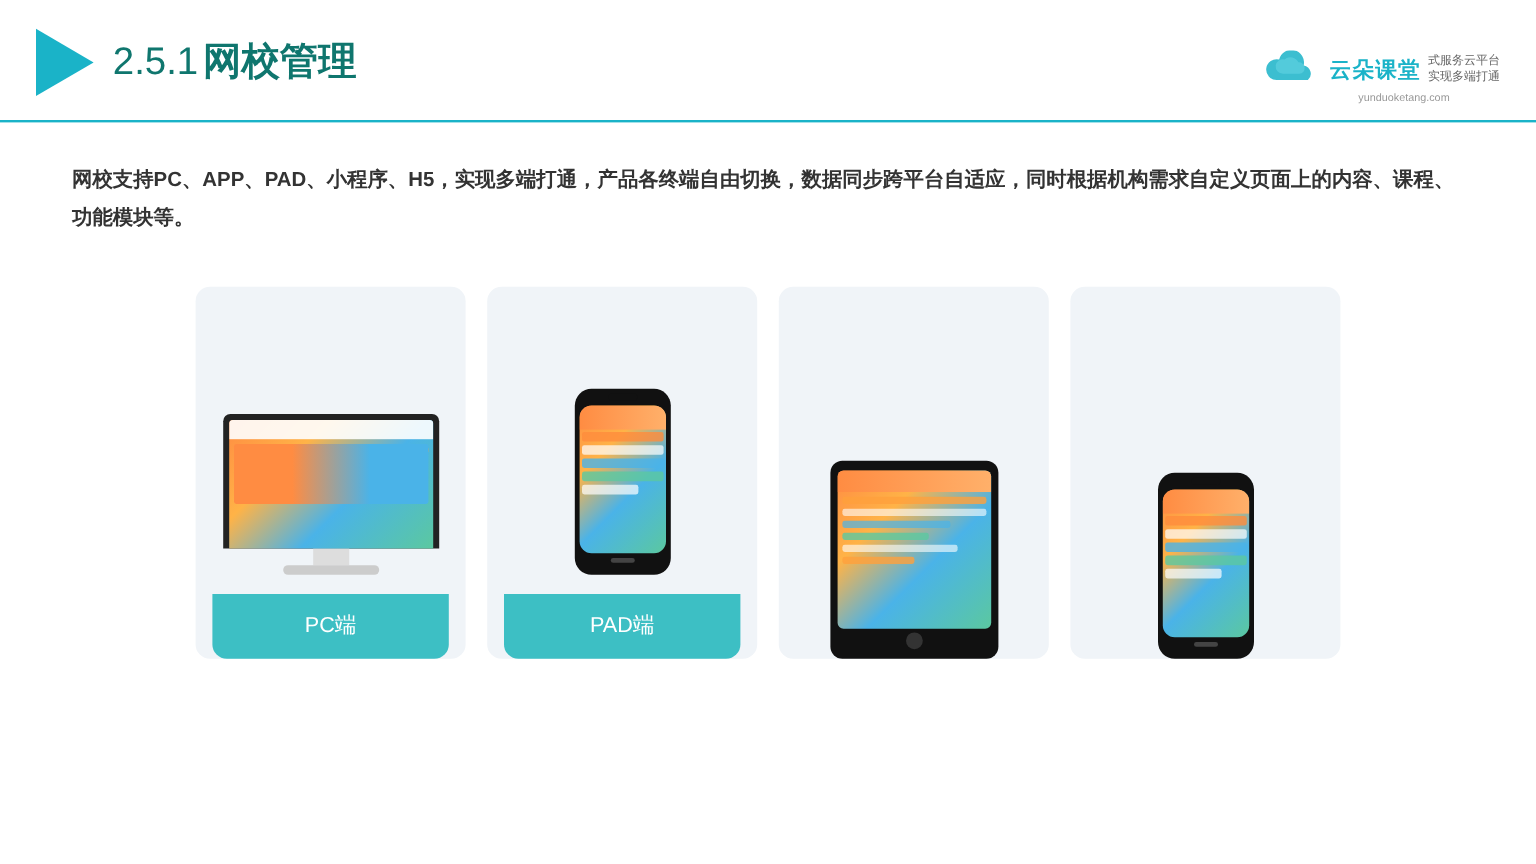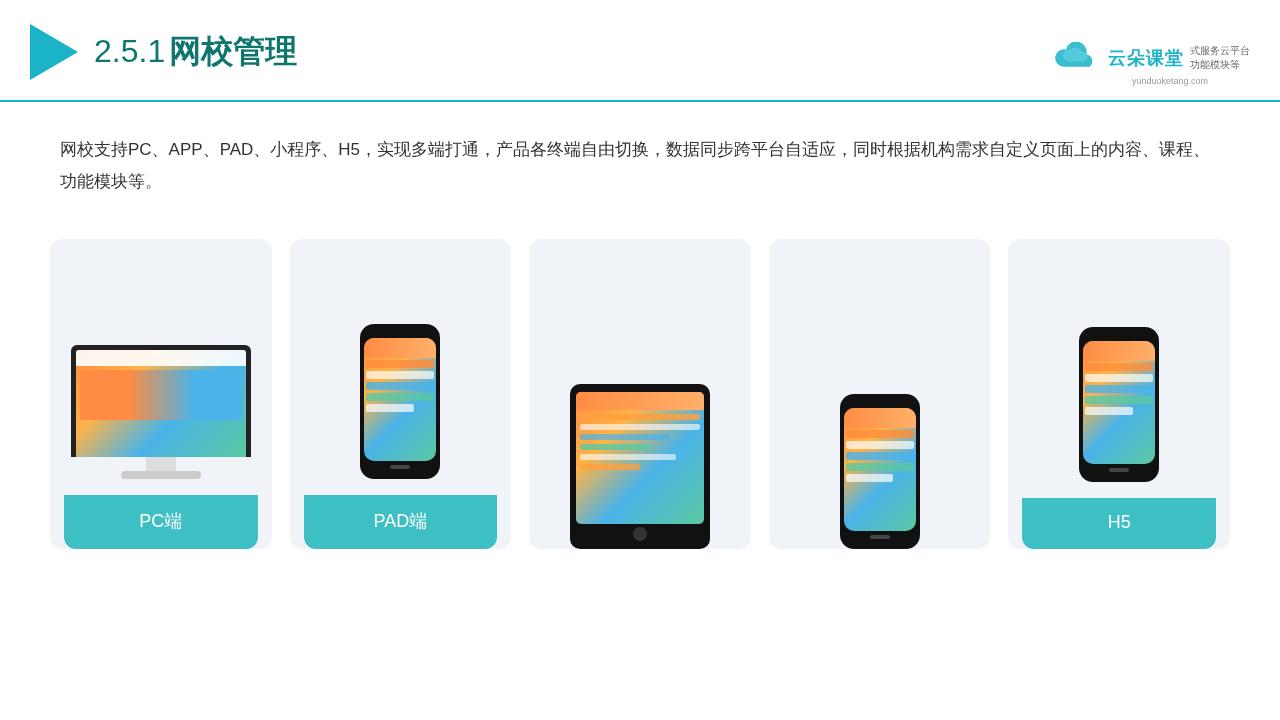--- a/index.html
+++ b/index.html
@@ -76,20 +76,21 @@
       text-align: center;
       margin-left: 40px;
     }
 
     
     .description {
       padding: 32px 60px 20px 60px;
       font-size: 17px;
       color: #333;
       line-height: 1.9;
+      font-weight: bold;
     }
 
     
     .cards-area {
       display: flex;
       justify-content: center;
       align-items: flex-start;
       gap: 18px;
       padding: 20px 50px 0 50px;
     }
@@ -316,21 +317,21 @@
   </div>
   <div class="brand-logo">
     <div class="brand-text-row">
       <svg class="cloud-svg" viewBox="0 0 60 36" fill="none" xmlns="http://www.w3.org/2000/svg">
         <path d="M46 28H16a10 10 0 1 1 2.4-19.7A12 12 0 0 1 42 14a8 8 0 0 1 4 14z" fill="#1ab3c8" opacity="0.85"></path>
         <path d="M38 22H22a7 7 0 1 1 1.7-13.8A8.5 8.5 0 0 1 37 11a5.5 5.5 0 0 1 1 11z" fill="#5dd0e0" opacity="0.7"></path>
       </svg>
       <div class="brand-name">云朵课堂</div>
       <div class="brand-slogan">
         <div>式服务云平台</div>
-        <div>功能模块等</div>
+        <div>实现多端打通</div>
       </div>
     </div>
     <div class="brand-url">yunduoketang.com</div>
   </div>
 </header>
 
 <section class="description">
   <p>网校支持PC、APP、PAD、小程序、H5，实现多端打通，产品各终端自由切换，数据同步跨平台自适应，同时根据机构需求自定义页面上的内容、课程、功能模块等。</p>
 </section>
 
@@ -405,32 +406,14 @@
             <div class="phone-bar phone-bar-blue"></div>
             <div class="phone-bar phone-bar-green"></div>
             <div class="phone-bar" style="width:70%"></div>
           </div>
         </div>
         <div class="phone-home"></div>
       </div>
     </div>
   </div>
 
-  <div class="device-card">
-    <div class="device-image-area">
-      <div class="phone-mockup">
-        <div class="phone-notch"></div>
-        <div class="phone-screen">
-          <div class="phone-screen-content">
-            <div class="phone-bar phone-bar-orange"></div>
-            <div class="phone-bar"></div>
-            <div class="phone-bar phone-bar-blue"></div>
-            <div class="phone-bar phone-bar-green"></div>
-            <div class="phone-bar" style="width:70%"></div>
-          </div>
-        </div>
-        <div class="phone-home"></div>
-      </div>
-    </div>
-    <div class="card-label">H5</div>
-  </div>
 
 </div>
 
 </body></html>

